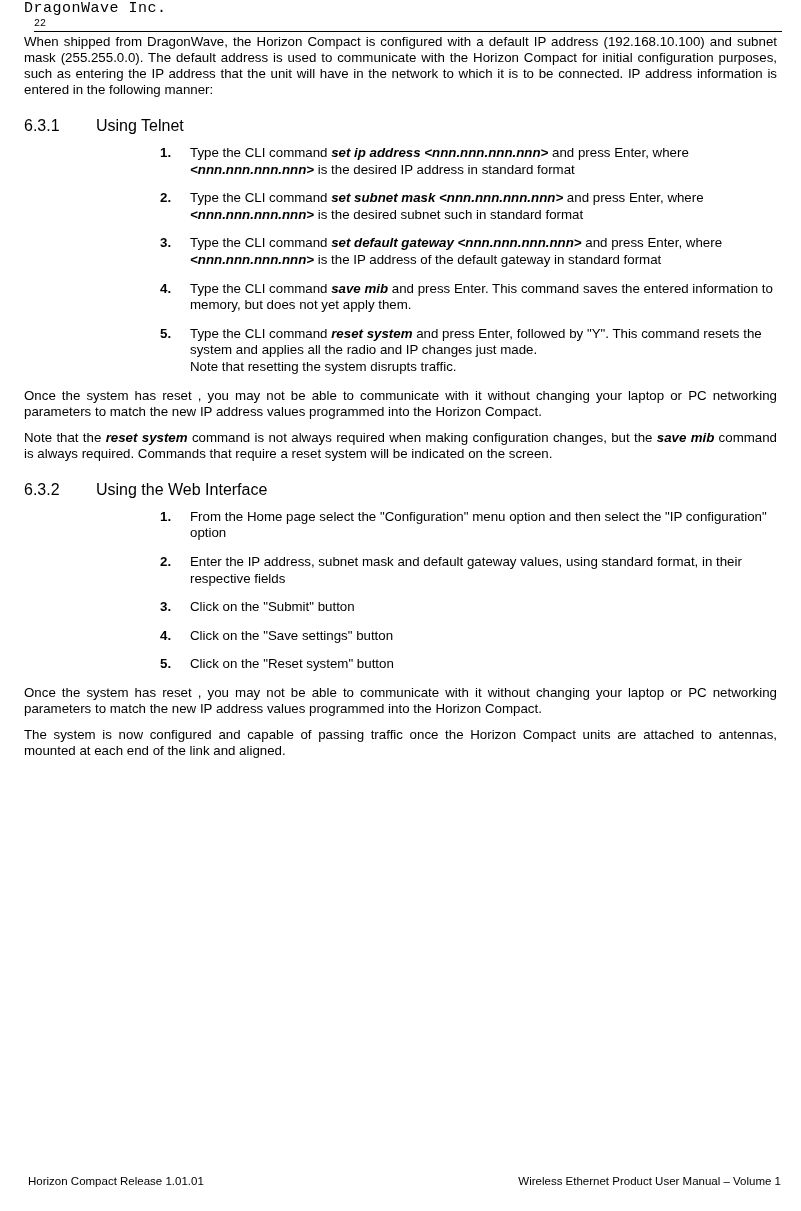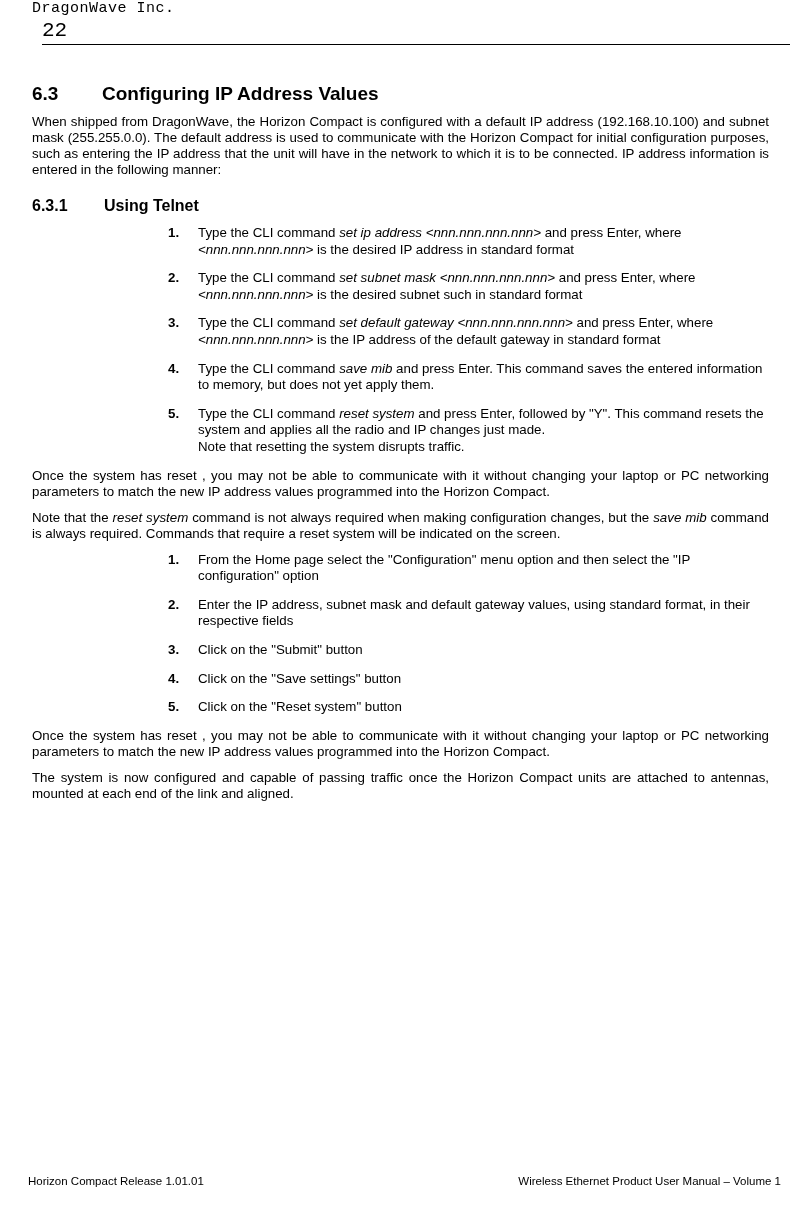--- a/index.html
+++ b/index.html
@@ -6,51 +6,51 @@
     font-family: Arial, Helvetica, sans-serif;
     font-size: 13.3px;
     line-height: 1.2;
     color: #000;
     margin: 0;
     padding: 0;
     width: 801px;
     background: #fff;
   }
   .page {
-    padding: 0 32px;
+    padding: 0 24px;
     box-sizing: border-box;
     height: 1211px;
     position: relative;
   }
   .header-company {
     font-family: "Courier New", monospace;
     font-size: 15px;
     letter-spacing: 0.5px;
   }
   .header-page {
     font-family: "Courier New", monospace;
-    font-size: 21px;
+    font-size: 10px;
     margin-left: 10px;
     border-bottom: 1px solid #000;
     width: 748px;
     padding-bottom:1px;
   }
   .h2 {
     font-size: 19px;
     font-weight: bold;
     margin-top: 38px;
     margin-bottom: 8px;
   }
   .h2 .num {
     display:inline-block;
     width:70px;
   }
   .h3 {
     font-size: 16px;
-    font-weight: bold;
+    font-weight: normal;
     margin-top: 18px;
     margin-bottom: 10px;
   }
   .h3 .num {
     display:inline-block;
     width:72px;
   }
   .para {
     text-align: justify;
     margin: 2px 0 10px 0;
@@ -65,42 +65,39 @@
     padding-left: 30px;
     margin-bottom: 12px;
     line-height:1.25;
   }
   .ol li .marker {
     position: absolute;
     left: 0;
     top: 0;
     font-weight: bold;
   }
-  .bi { font-weight: normal; font-style: italic; }
+  .bi { font-weight: bold; font-style: italic; }
   .b { font-weight: normal; }
   .footer {
     position: absolute;
     bottom: 22px;
     left:28px;
     right:20px;
     font-size: 11.5px;
     display: flex;
     justify-content: space-between;
   }
 </style>
 </head>
 <body>
 
 <div class="page">
   <div class="header-company">DragonWave Inc.</div>
   <div class="header-page">22</div>
 
-  <div class="h2">
-    <span class="num">6.3</span><span>Configuring IP Address Values</span>
-  </div>
   <div class="para">When shipped from DragonWave, the Horizon Compact is configured with a default IP address (192.168.10.100) and subnet mask (255.255.0.0). The default address is used to communicate with the Horizon Compact for initial configuration purposes, such as entering the IP address that the unit will have in the network to which it is to be connected. IP address information is entered in the following manner:</div>
 
   <div class="h3">
     <span class="num">6.3.1</span><span>Using Telnet</span>
   </div>
 
   <ol class="ol">
     <li>
       <span class="marker">1.</span>
       <span><span>Type the CLI command </span><span class="bi">set ip address &lt;nnn.nnn.nnn.nnn&gt;</span><span> and press Enter, where </span><span class="bi">&lt;nnn.nnn.nnn.nnn&gt;</span><span> is the desired IP address in standard format</span></span>
@@ -121,20 +118,23 @@
       <span class="marker">5.</span>
       <span><span>Type the CLI command </span><span class="bi">reset system</span><span> and press Enter, followed by "Y". This command resets the system and applies all the radio and IP changes just made.</span><br><span class="b">Note that resetting the system disrupts traffic.</span></span>
     </li>
   </ol>
 
   <div class="para">Once the system has reset , you may not be able to communicate with it without changing your laptop or PC networking parameters to match the new IP address values programmed into the Horizon Compact.</div>
   <div class="para">
     <span>Note that the </span><span class="bi">reset system</span><span> command is not always required when making configuration changes, but the </span><span class="bi">save mib</span><span> command is always required. Commands that require a reset system will be indicated on the screen.</span>
   </div>
 
+  <div class="h3">
+    <span class="num">6.3.2</span><span>Using the Web Interface</span>
+  </div>
 
   <ol class="ol">
     <li><span class="marker">1.</span><span>From the Home page select the "Configuration" menu option and then select the "IP configuration" option</span></li>
     <li><span class="marker">2.</span><span>Enter the IP address, subnet mask and default gateway values, using standard format, in their respective fields</span></li>
     <li><span class="marker">3.</span><span>Click on the "Submit" button</span></li>
     <li><span class="marker">4.</span><span>Click on the "Save settings" button</span></li>
     <li><span class="marker">5.</span><span>Click on the "Reset system" button</span></li>
   </ol>
 
   <div class="para">Once the system has reset , you may not be able to communicate with it without changing your laptop or PC networking parameters to match the new IP address values programmed into the Horizon Compact.</div>

